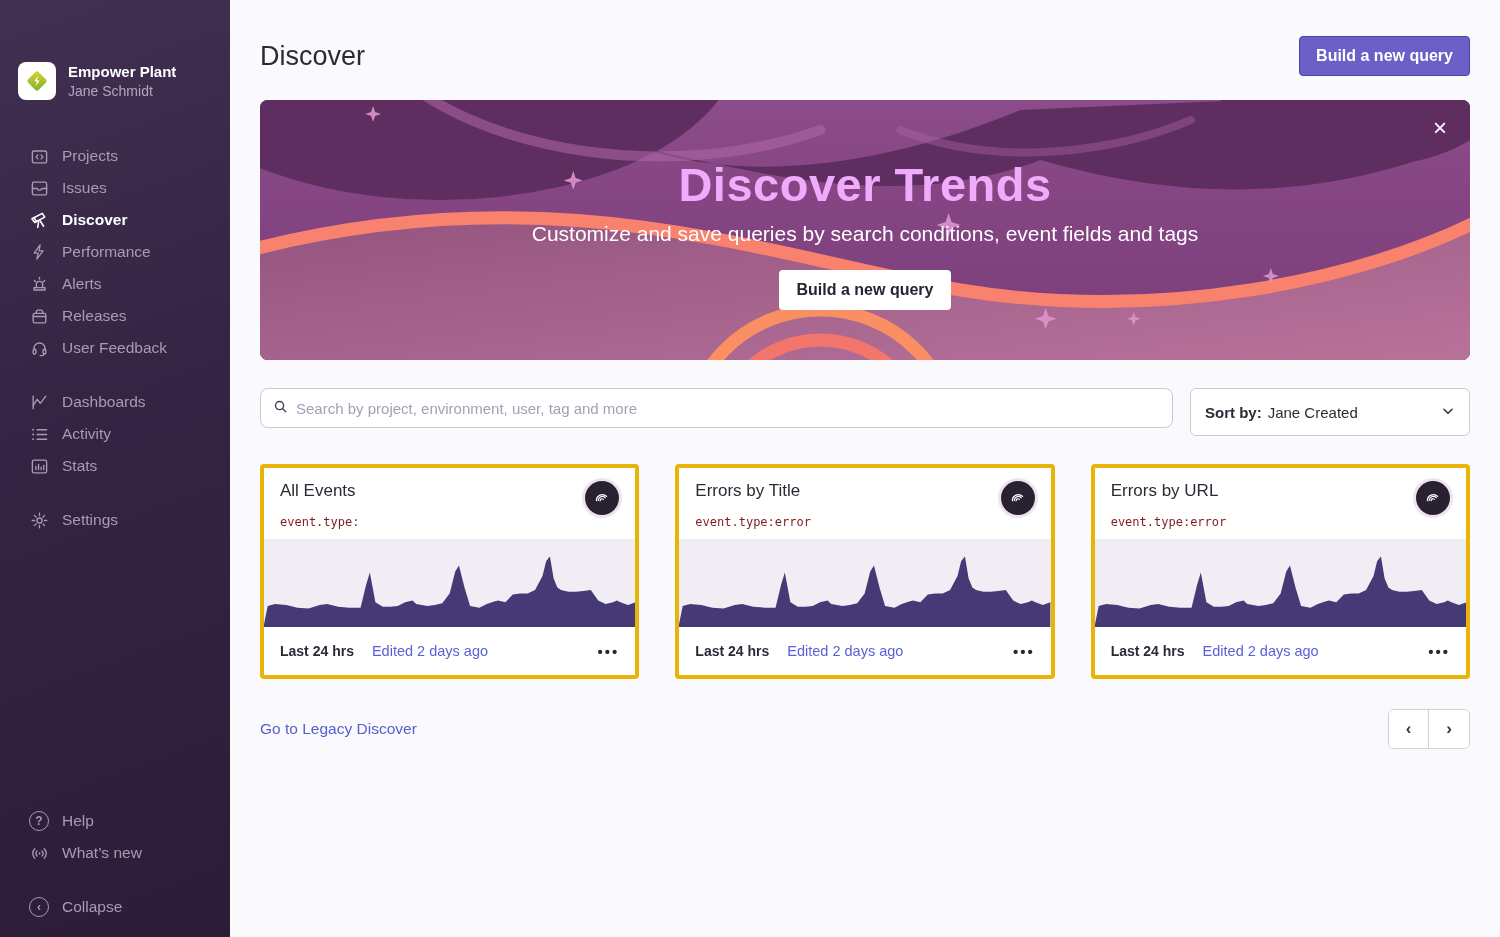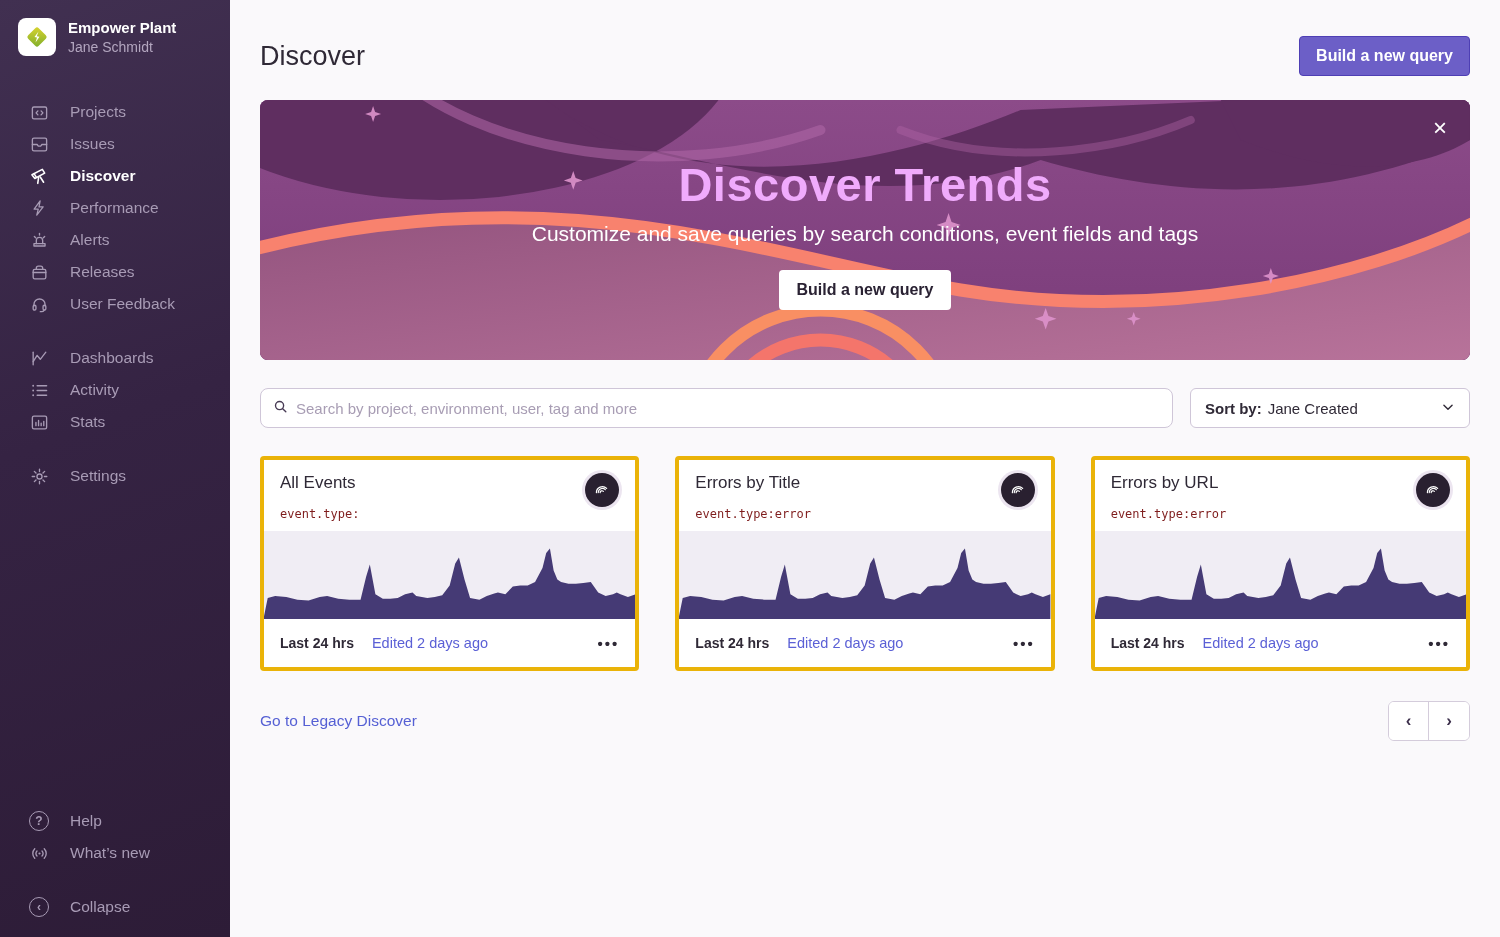--- a/index.html
+++ b/index.html
@@ -3,28 +3,28 @@
 <meta charset="utf-8">
 <style>
   * { margin:0; padding:0; box-sizing:border-box; }
   html,body { width:1500px; height:937px; overflow:hidden;
     font-family:"Liberation Sans", sans-serif; background:#faf9fb; color:#2f2936; }
 
   
   .sidebar { position:fixed; left:0; top:0; width:230px; height:937px;
     background:linear-gradient(160deg,#413051 0%,#352343 45%,#2d1c37 100%);
     display:flex; flex-direction:column; z-index:5; }
-  .org-block { display:flex; align-items:flex-end; gap:12px; padding:18px 0 18px 18px; }
+  .org-block { display:flex; align-items:flex-end; gap:12px; padding:18px 0 18px 18px;margin-top:44px; }
   .org-logo { width:38px; height:38px; background:#fff; border-radius:8px;
     display:flex; align-items:center; justify-content:center; flex:0 0 auto; }
   .org-names { line-height:1.3; }
   .org-name { color:#fff; font-weight:700; font-size:15px; }
   .org-user { color:#b3a6bf; font-size:14px; }
   .nav { margin-top:22px; }
-  .nav-item { display:flex; align-items:center; gap:20px; height:32px;
+  .nav-item { display:flex; align-items:center; gap:12px; height:32px;
     padding-left:28px; color:#a89bb5; font-size:15.5px; cursor:pointer; }
   .nav-item .nicon { width:22px; height:22px; display:flex; align-items:center;
     justify-content:center; color:#a89bb5; }
   .nav-item.active { color:#fff; font-weight:700; }
   .nav-item.active .nicon { color:#fff; }
   .nav-gap { height:22px; }
   .sidebar-bottom { margin-top:auto; padding-bottom:14px; }
   .circle-glyph { width:20px; height:20px; border:1.6px solid currentColor; border-radius:50%;
     display:flex; align-items:center; justify-content:center; font-size:12px; font-weight:700; }
 
@@ -52,21 +52,21 @@
     font-weight:700; font-size:16px; padding:11px 18px; cursor:pointer;
     font-family:"Liberation Sans",sans-serif; }
 
   
   .toolbar { display:flex; gap:17px; margin-top:28px; }
   .searchbox { flex:1; height:40px; background:#fff; border:1px solid #cfc6d8;
     border-radius:8px; display:flex; align-items:center; padding:0 12px; gap:8px; }
   .searchbox input { border:none; outline:none; flex:1; font-size:15px; color:#2f2936;
     font-family:"Liberation Sans",sans-serif; background:transparent; }
   .searchbox input::placeholder { color:#a89db4; }
-  .sortbox { width:280px; height:40px; background:#fff; border:1px solid #cfc6d8;
+  .sortbox { width:280px; height:48px; background:#fff; border:1px solid #cfc6d8;
     border-radius:6px; display:flex; align-items:center; padding:0 14px; gap:6px;
     font-size:15px; color:#2f2936; cursor:pointer; }
   .sortbox .chev { margin-left:auto; color:#2f2936; }
 
   
   .cards { display:grid; grid-template-columns:repeat(3,1fr); gap:36px; margin-top:28px; }
   .card { background:#fff; border:4px solid #eab308; border-radius:4px; overflow:hidden;
     cursor:pointer; }
   .card-head { display:flex; justify-content:space-between; align-items:flex-start;
     padding:13px 16px 10px; }

